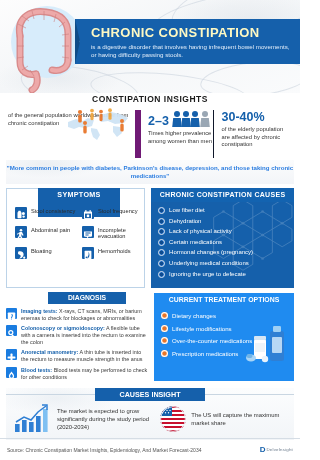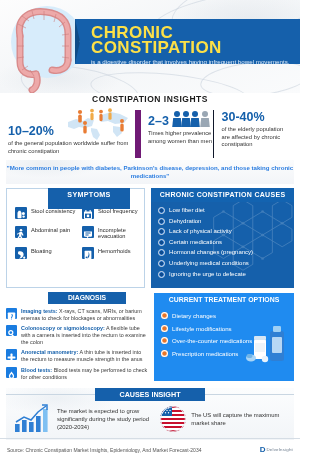--- a/index.html
+++ b/index.html
@@ -38,21 +38,21 @@
     background:#1560ab;
     clip-path: polygon(0 0, 100% 0, 100% 100%, 0 100%, 5px 50%);
     padding: 6px 10px 0 16px;
   }
   .ribbon-notch {
     position:absolute; left:75px; top:19px; width:8px; height:45px;
     background:#0f4c87;
     clip-path: polygon(0 0, 100% 0, 60% 50%, 100% 100%, 0 100%);
   }
   .main-title {
-    color:#fde047; font-size:17px; font-weight:bold; letter-spacing:.4px;
+    color:#fef9c3; font-size:13px; font-weight:bold; letter-spacing:.4px;
     line-height:15px;
   }
   .main-sub {
     color:#e3eefa; font-size:6.2px; line-height:8.2px; margin-top:3px; max-width:205px;
   }
 
   
   .epi-head {
     text-align:center; font-size:8.5px; font-weight:bold; color:#1a1a1a;
     letter-spacing:.5px; padding-top:1px;
@@ -90,21 +90,21 @@
   .panel-right {
     width:146px; height:100px; background:#1560ab; position:relative; overflow:hidden;
   }
   .hex-bg { position:absolute; inset:0; opacity:.22; }
 
   .cap-blue {
     background:#1560ab; color:#fff; font-size:7.2px; font-weight:bold;
     text-align:center; letter-spacing:.3px;
   }
   .cap-left {
-    position:absolute; left:41px; top:-1px; width:82px; height:21px;
+    position:absolute; left:31px; top:-1px; width:82px; height:29px;
     line-height:13px;
   }
   .cap-right {
     position:relative; height:14px; line-height:14px; background:#1363b0;
     font-size:7px;
   }
 
   .sym-grid {
     position:absolute; left:8px; top:18px; width:128px;
     display:grid; grid-template-columns:1fr 1fr; gap:7px 6px;
@@ -257,21 +257,20 @@
           <g fill="#e8762a">
               <circle cx="20" cy="15" r="2"></circle>
               <rect x="18.3" y="17.5" width="3.4" height="8" rx="1.5"></rect>
             </g>
           <g fill="#e8762a">
               <circle cx="57" cy="13" r="2"></circle>
               <rect x="55.3" y="15.5" width="3.4" height="8" rx="1.5"></rect>
             </g>
         </g>
       </svg>
-      <div class="epi-big" style="padding-top:14px;">10–20%</div>
       <div class="epi-txt">of the general population worldwide suffer from chronic constipation</div>
     </div>
 
     <div class="epi-col epi-c2">
       <div class="epi-c2-top">
         <div class="epi-big">2–3</div>
         <svg width="40" height="18" viewBox="0 0 40 18">
           <g fill="#1560ab">
             <circle cx="5" cy="4" r="3"></circle>
               <path d="M1.2 8 h7.6 l1 9 h-9.6z"></path>

